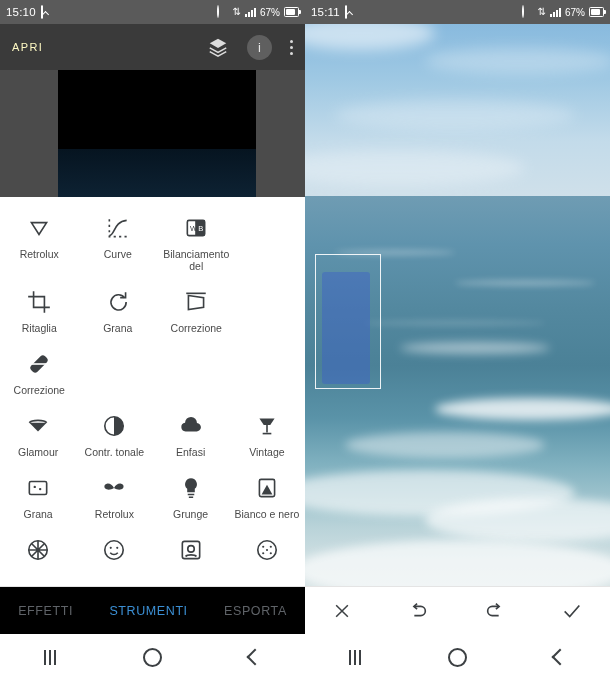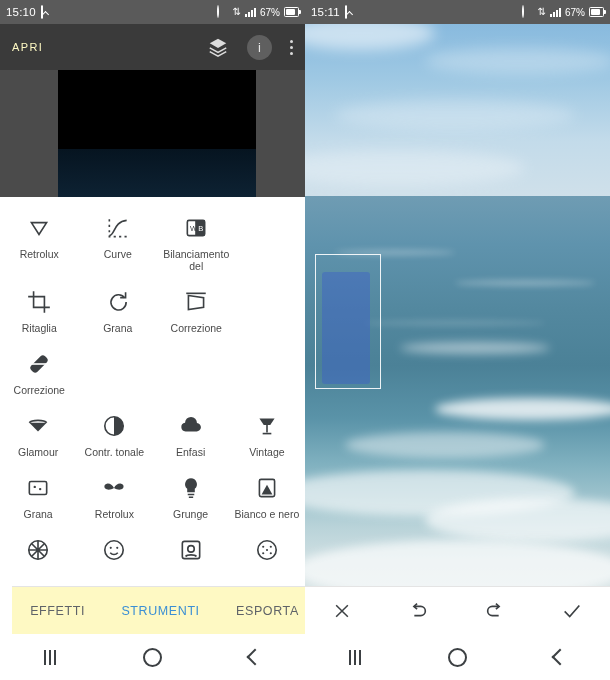--- a/index.html
+++ b/index.html
@@ -47,21 +47,21 @@
   
   .tools{background:#fff;padding:14px 0 0 0;height:385px;box-sizing:border-box;overflow:hidden;}
   .trow{display:flex;}
   .tool{width:78.5px;display:flex;flex-direction:column;align-items:center;}
   .tool .gl{height:34px;display:flex;align-items:center;justify-content:center;color:#3c4043;}
   .tool .lbl{font-size:10.5px;color:#4a4a4a;text-align:center;line-height:12px;margin-top:3px;
     width:72px;}
   .trow+.trow{margin-top:13px;}
 
   
-  .tabbar{position:absolute;bottom:46px;left:12px;width:305px;height:48px;background:#fef9c3;
+  .tabbar{position:absolute;bottom:46px;left:0;width:305px;height:48px;background:#000000;
     display:flex;align-items:center;justify-content:space-around;border-top:1px solid #e4e4e4;
     box-sizing:border-box;}
   .tabbar .tab{font-size:12.5px;letter-spacing:0.6px;color:#5f6368;}
   .tabbar .tab.active{color:#3b8fd4;}
 
   
   .navbar{position:absolute;bottom:0;left:0;width:305px;height:46px;background:#fff;
     display:flex;align-items:center;justify-content:space-around;color:#3c4043;}
   .nav-recents{display:flex;gap:3px;}
   .nav-recents i{display:block;width:2px;height:15px;background:#3c4043;}

